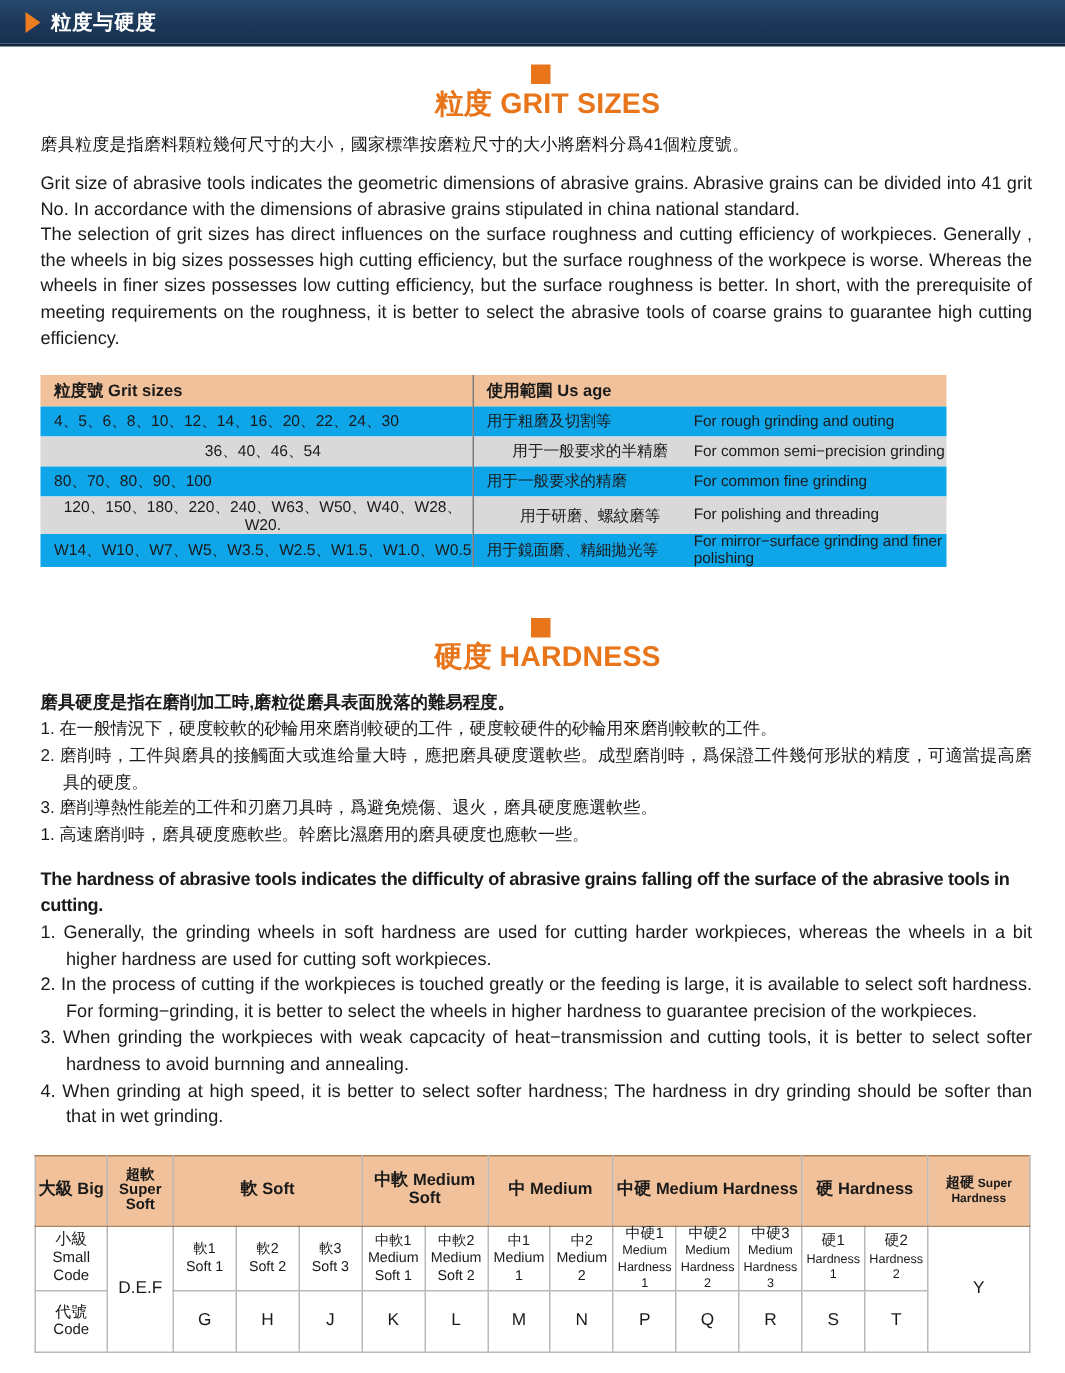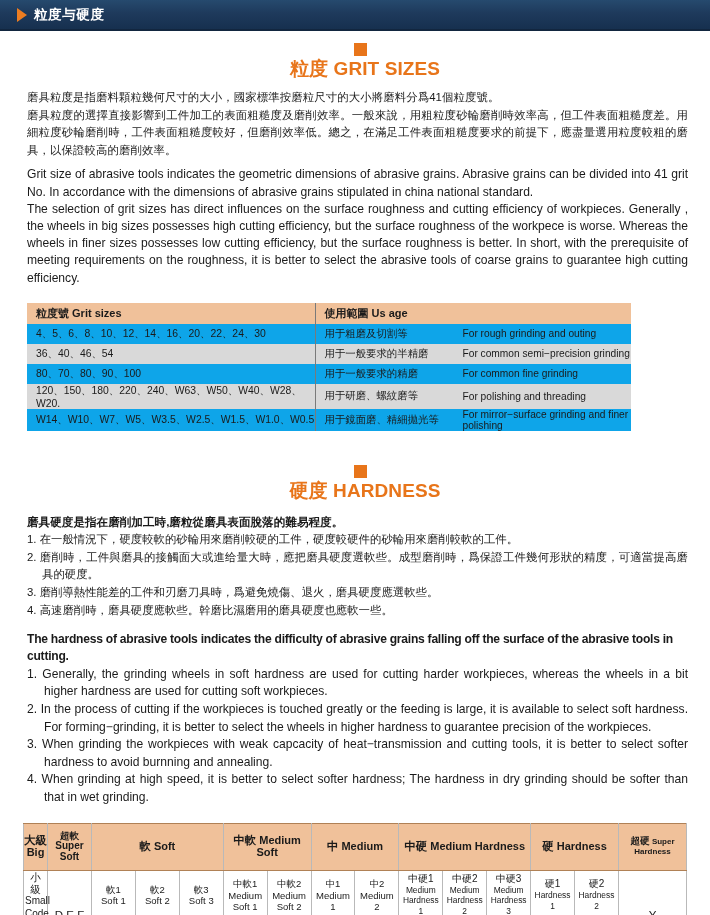--- a/index.html
+++ b/index.html
@@ -89,21 +89,21 @@
     height: 20px;
     font-size: 10.4px;
     border-left: none;
   }
   .grit-table thead th {
     background: #f0c19a;
     font-size: 11px;
     font-weight: bold;
     height: 21px;
   }
-  .grit-table tbody tr.alt td { background: #d9d9d9; }
+  .grit-table tbody tr.alt td { background: #d9d9d9; text-align: center; }
   .grit-table tbody tr td { background: #0ea5e9; }
   .col-div { border-left: 1.5px solid #7a7a7a !important; }
   .usage-cell { display: flex; align-items: center; }
   .usage-cn { width: 138px; flex: none; }
   .usage-en { font-size: 10.2px; }
 
   
   .cn-lead {
     font-size: 11.6px;
     font-weight: bold;
@@ -181,21 +181,20 @@
   <div class="topbar-title">粒度与硬度</div>
 </div>
 
 <div class="section-head">
   <div class="sq"></div>
   <div class="section-title">粒度 GRIT SIZES</div>
 </div>
 
 <div class="content">
   <div class="cn-p">磨具粒度是指磨料顆粒幾何尺寸的大小，國家標準按磨粒尺寸的大小將磨料分爲41個粒度號。</div>
-  <div class="cn-p" style="margin-top:0">磨具粒度的選擇直接影響到工件加工的表面粗糙度及磨削效率。一般來說，用粗粒度砂輪磨削時效率高，但工件表面粗糙度差。用細粒度砂輪磨削時，工件表面粗糙度較好，但磨削效率低。總之，在滿足工件表面粗糙度要求的前提下，應盡量選用粒度較粗的磨具，以保證較高的磨削效率。</div>
   <div class="en-p">Grit size of abrasive tools indicates the geometric dimensions of abrasive grains. Abrasive grains can be divided into 41 grit No. In accordance with the dimensions of abrasive grains stipulated in china national standard.</div>
   <div class="en-p tight">The selection of grit sizes has direct influences on the surface roughness and cutting efficiency of workpieces. Generally , the wheels in big sizes possesses high cutting efficiency, but the surface roughness of the workpece is worse. Whereas the wheels in finer sizes possesses low cutting efficiency, but the surface roughness is better. In short, with the prerequisite of meeting requirements on the roughness, it is better to select the abrasive tools of coarse grains to  guarantee high cutting efficiency.</div>
 </div>
 
 <table class="grit-table">
   <thead>
     <tr>
       <th style="width:288px">粒度號 Grit sizes</th>
       <th class="col-div">使用範圍 Us age</th>
     </tr>
@@ -253,36 +252,36 @@
   <div class="sq"></div>
   <div class="section-title">硬度 HARDNESS</div>
 </div>
 
 <div class="content">
   <div class="cn-lead">磨具硬度是指在磨削加工時,磨粒從磨具表面脫落的難易程度。</div>
   <ol class="cn-list">
     <li>1. 在一般情況下，硬度較軟的砂輪用來磨削較硬的工件，硬度較硬件的砂輪用來磨削較軟的工件。</li>
     <li>2. 磨削時，工件與磨具的接觸面大或進给量大時，應把磨具硬度選軟些。成型磨削時，爲保證工件幾何形狀的精度，可適當提高磨具的硬度。</li>
     <li>3. 磨削導熱性能差的工件和刃磨刀具時，爲避免燒傷、退火，磨具硬度應選軟些。</li>
-    <li>4. 高速磨削時，磨具硬度應軟些。幹磨比濕磨用的磨具硬度也應軟一些。</li>
+    <li>1. 高速磨削時，磨具硬度應軟些。幹磨比濕磨用的磨具硬度也應軟一些。</li>
   </ol>
 
   <div class="en-lead">The hardness of abrasive tools indicates the difficulty of abrasive grains falling off the surface of the abrasive tools in cutting.</div>
   <ol class="en-list">
     <li>1. Generally, the grinding wheels in soft hardness are used for cutting harder workpieces, whereas the wheels in a bit higher hardness are used for cutting soft workpieces.</li>
     <li>2. In the process of cutting if the workpieces is touched greatly or the feeding is large, it is available to select soft hardness. For forming−grinding, it is better to select the wheels in higher hardness to guarantee precision of the workpieces.</li>
     <li>3. When grinding the workpieces with weak capcacity of heat−transmission and cutting tools, it is better to select softer hardness to avoid burnning and annealing.</li>
     <li>4. When grinding at high speed, it is better to select softer hardness; The hardness in dry grinding should be softer than that in wet grinding.</li>
   </ol>
 </div>
 
 <table class="hard-table">
   <thead>
     <tr>
-      <th style="width:24px">
+      <th style="width:48px">
         <span class="zh">大級</span>
         <span>Big</span>
       </th>
       <th style="width:44px" class="small">
         <span class="zh">超軟</span>
         <span style="font-size:10px">Super Soft</span>
       </th>
       <th colspan="3">
         <span class="zh">軟</span>
         <span>Soft</span>

